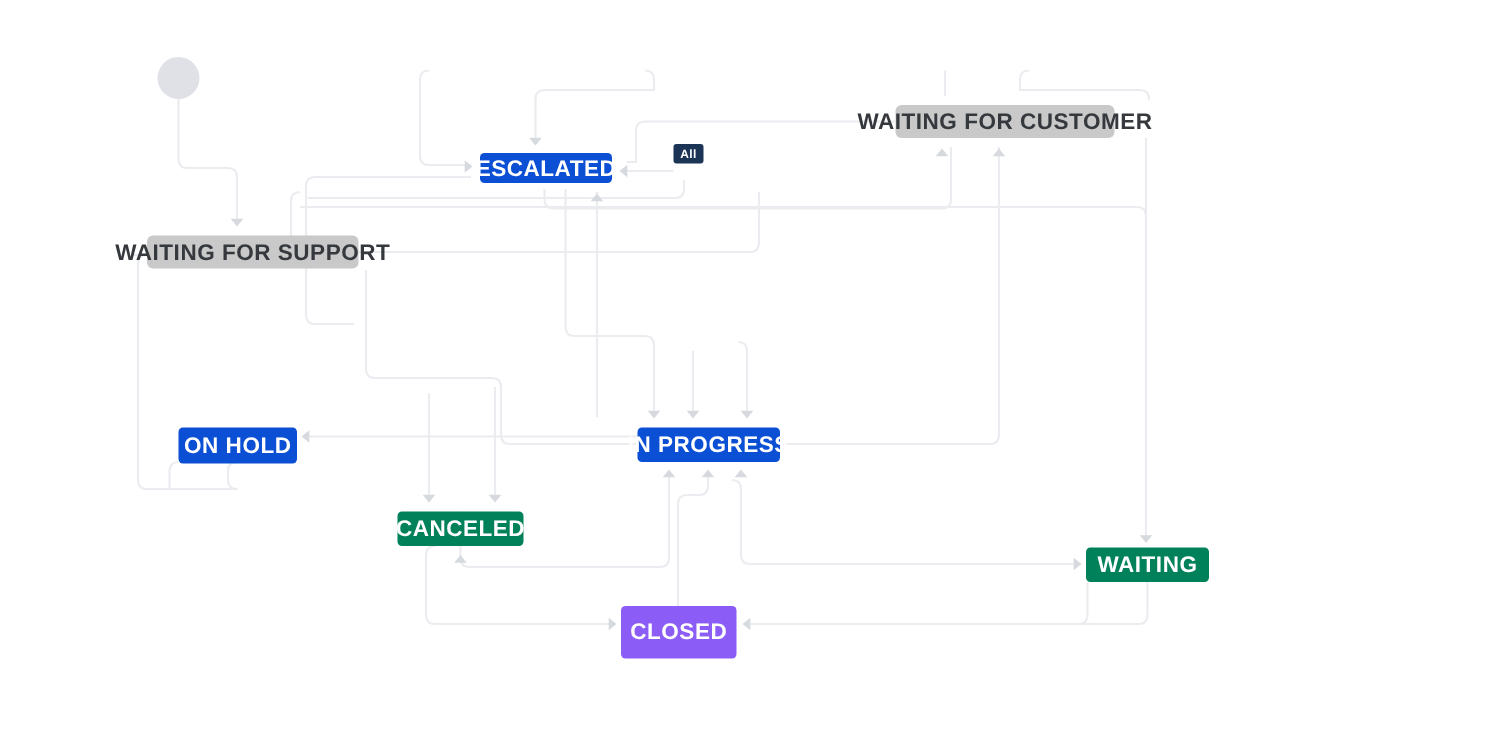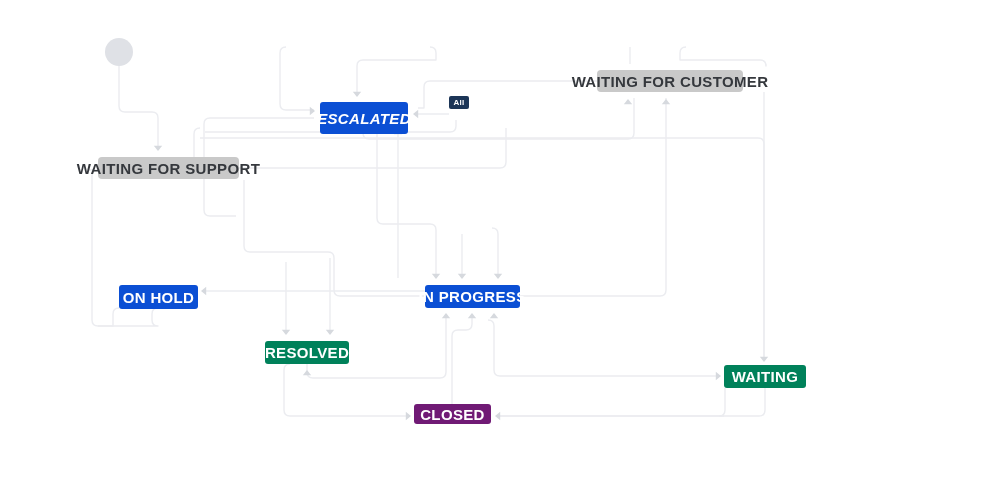--- a/index.html
+++ b/index.html
@@ -143,42 +143,42 @@
         <polygon points="405.8,411.8 405.8,420.2 411,416" fill="#d6d9de"></polygon>
         <polygon points="500.2,411.8 500.2,420.2 495,416" fill="#d6d9de"></polygon>
         <polygon points="715.8,371.8 715.8,380.2 721,376" fill="#d6d9de"></polygon>
         <polygon points="759.8,356.8 768.2,356.8 764,362" fill="#d6d9de"></polygon>
       </g>
   </svg>
 
   <div class="start-node" id="start-node" style="left: 105px; top: 38px; width: 28px; height: 28px; background: rgb(223, 225, 230);"></div>
 
   <div id="nodes-layer">
-      <div class="node node-status-blue" style="left: 320px; top: 102px; width: 88px; height: 32px; background: rgb(11, 79, 212); font-style: italic;">
+      <div class="node node-status-blue" style="left: 320px; top: 102px; width: 88px; height: 20px; background: rgb(11, 79, 212);">
         <span>ESCALATED</span>
       </div>
       <div class="node node-status-grey" style="left: 597px; top: 70px; width: 146px; height: 22px; background: rgb(201, 201, 201);">
         <span>WAITING FOR CUSTOMER</span>
       </div>
       <div class="node node-status-grey" style="left: 98px; top: 157px; width: 141px; height: 22px; background: rgb(201, 201, 201);">
         <span>WAITING FOR SUPPORT</span>
       </div>
       <div class="node node-status-blue" style="left: 119px; top: 285px; width: 79px; height: 24px; background: rgb(11, 79, 212);">
         <span>ON HOLD</span>
       </div>
       <div class="node node-status-blue" style="left: 425px; top: 285px; width: 95px; height: 23px; background: rgb(11, 79, 212);">
         <span>IN PROGRESS</span>
       </div>
       <div class="node node-status-green" style="left: 265px; top: 341px; width: 84px; height: 23px; background: rgb(0, 129, 90);">
-        <span>RESOLVED</span>
+        <span>CANCELED</span>
       </div>
       <div class="node node-status-green" style="left: 724px; top: 365px; width: 82px; height: 23px; background: rgb(0, 129, 90);">
         <span>WAITING</span>
       </div>
-      <div class="node node-status-green" style="left: 414px; top: 404px; width: 77px; height: 20px; background: #701a75;">
+      <div class="node node-status-green" style="left: 414px; top: 404px; width: 77px; height: 35px; background: #8b5cf6;">
         <span>CLOSED</span>
       </div>
     </div>
   <div id="badges-layer">
       <div class="transition-badge" style="left: 449px; top: 96px; width: 20px; height: 13px; background: rgb(28, 53, 87);">
         <span>All</span>
       </div>
     </div>
 
 </div>

